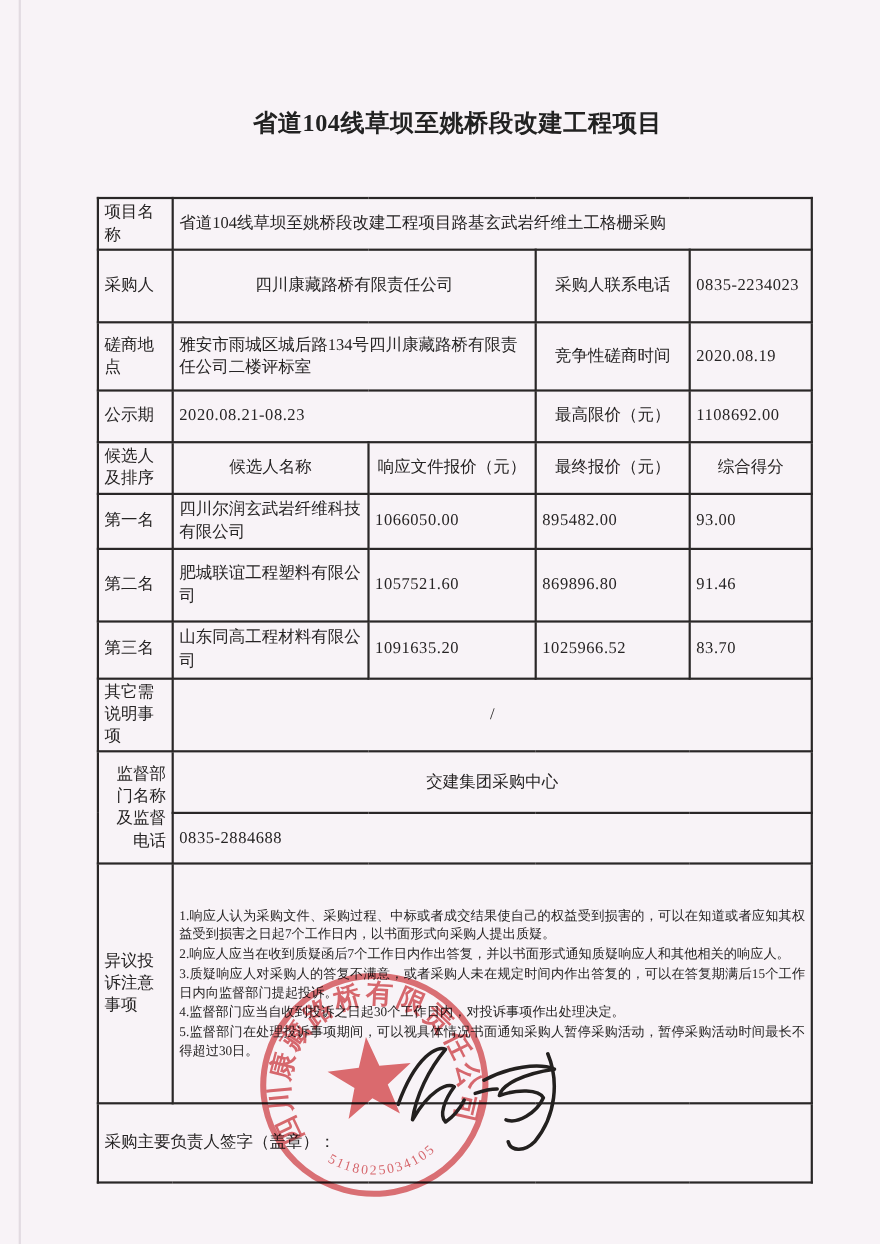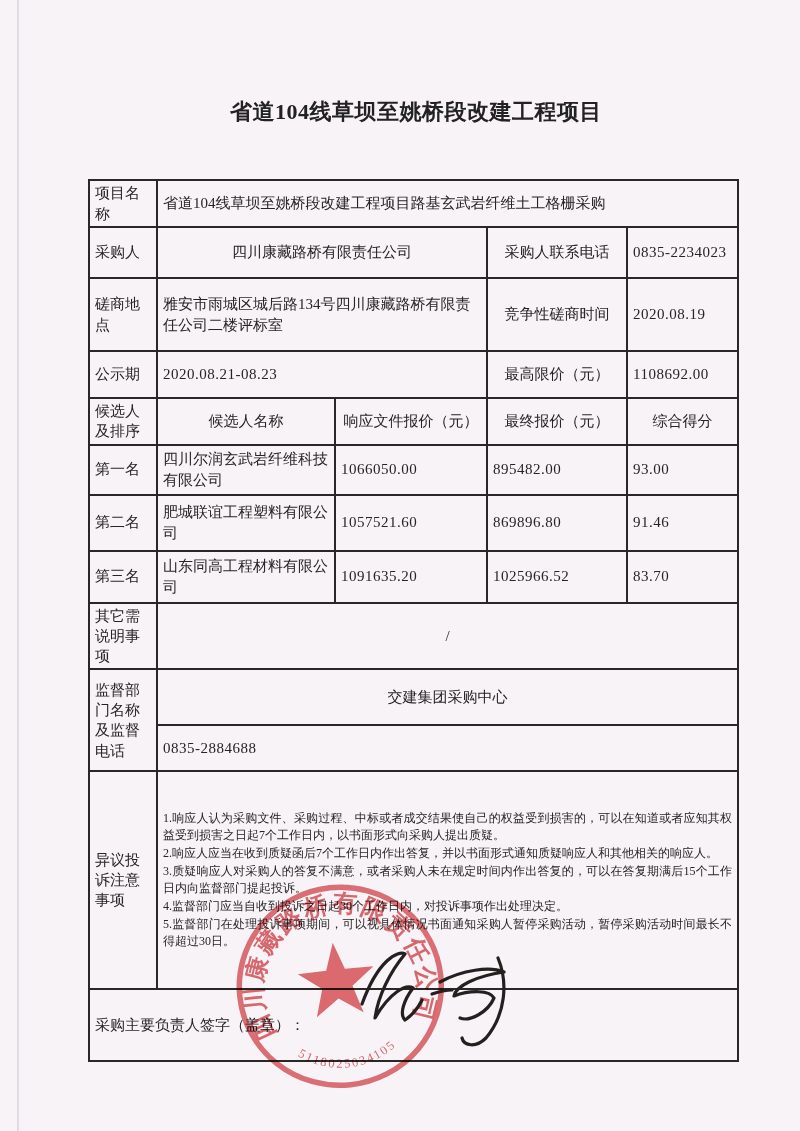--- a/index.html
+++ b/index.html
@@ -29,21 +29,21 @@
     padding:2px 5px;
     font-size:15px;
     line-height:1.35;
     vertical-align:middle;
     overflow:hidden;
     word-break:break-all;
   }
   td.lab{padding-left:5px;}
   td.c{text-align:center;}
   td.num{text-align:left;font-size:15.5px;letter-spacing:.5px;}
-  td.supv{text-align:left;line-height:1.5;}
+  td.supv{text-align:right;line-height:1.5;}
   td.notes{vertical-align:middle;padding:6px 8px;}
   .note-item{text-align:justify;line-height:1.47;font-size:12px;}
   td.sigrow{font-size:15.5px;padding-left:7px;border-radius:12px;}
 
   
   .stamp{
     position:absolute;left:222px;top:880px;width:242px;height:226px;
     transform:rotate(-6deg);
     opacity:.88;
     mix-blend-mode:multiply;
@@ -71,27 +71,27 @@
         <col style="width:178px">
         <col style="width:152px">
       <col style="width:140px">
         <col style="width:111px">
     </colgroup>
     <tbody>
       <tr style="height:47px">
         <td class="lab">项目名称</td>
         <td colspan="4">省道104线草坝至姚桥段改建工程项目路基玄武岩纤维土工格栅采购</td>
       </tr>
-      <tr style="height:51px">
+      <tr style="height:66px">
         <td class="lab">采购人</td>
         <td colspan="2" class="c">四川康藏路桥有限责任公司</td>
         <td class="c">采购人联系电话</td>
         <td class="num">0835-2234023</td>
       </tr>
-      <tr style="height:73px">
+      <tr style="height:62px">
         <td class="lab">磋商地点</td>
         <td colspan="2">雅安市雨城区城后路134号四川康藏路桥有限责任公司二楼评标室</td>
         <td class="c">竞争性磋商时间</td>
         <td class="num">2020.08.19</td>
       </tr>
       <tr style="height:47px">
         <td class="lab">公示期</td>
         <td colspan="2" class="num">2020.08.21-08.23</td>
         <td class="c">最高限价（元）</td>
         <td class="num">1108692.00</td>
@@ -103,21 +103,21 @@
         <td class="c">最终报价（元）</td>
         <td class="c">综合得分</td>
       </tr>
       <tr style="height:50px">
         <td class="lab">第一名</td>
         <td>四川尔润玄武岩纤维科技有限公司</td>
         <td class="num">1066050.00</td>
         <td class="num">895482.00</td>
         <td class="num">93.00</td>
       </tr>
-      <tr style="height:56px">
+      <tr style="height:66px">
         <td class="lab">第二名</td>
         <td>肥城联谊工程塑料有限公司</td>
         <td class="num">1057521.60</td>
         <td class="num">869896.80</td>
         <td class="num">91.46</td>
       </tr>
       <tr style="height:52px">
         <td class="lab">第三名</td>
         <td>山东同高工程材料有限公司</td>
         <td class="num">1091635.20</td>

